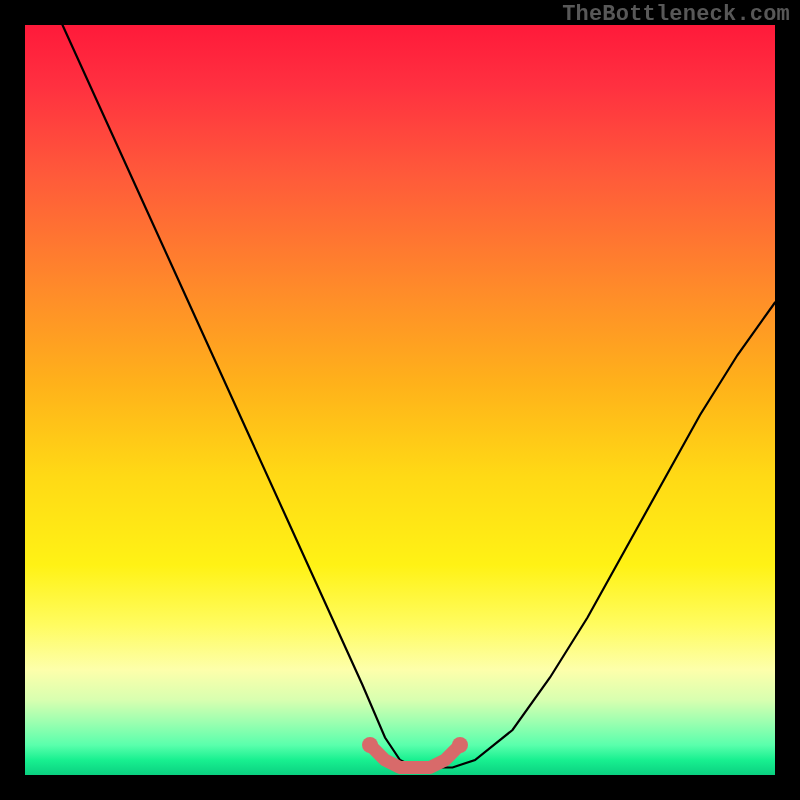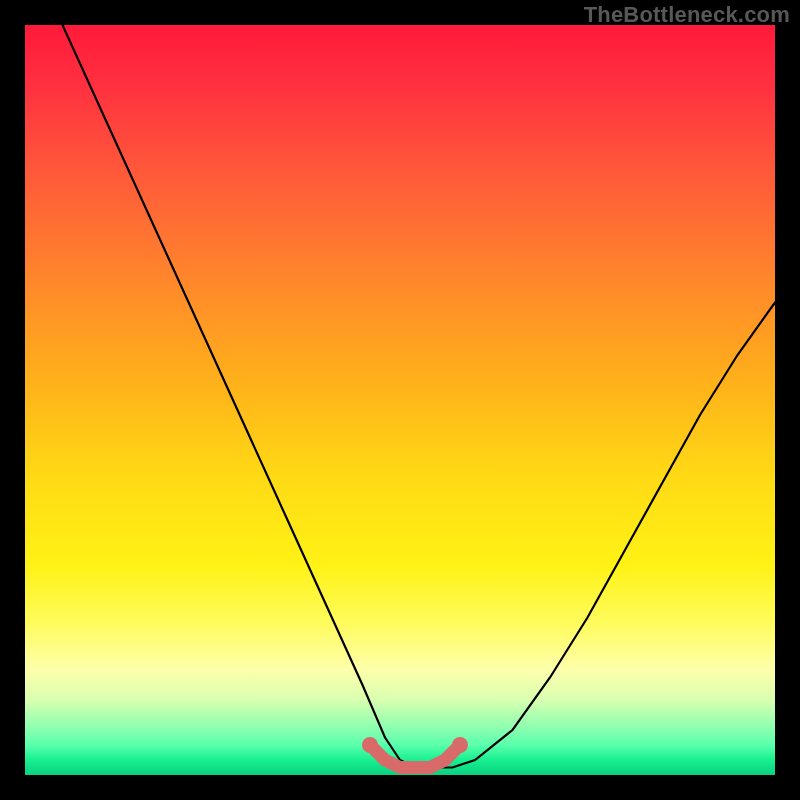--- a/index.html
+++ b/index.html
@@ -38,21 +38,21 @@
       #9bffb0 93%,
       #5affac 96%,
       #18f090 98%,
       #0ad080 100%
     );
   }
   .watermark {
     position: absolute;
     top: 2px;
     right: 10px;
-    font-family: Liberation Sans, sans-serif;
+    font-family: Liberation Mono, monospace;
     font-size: 22px;
     font-weight: bold;
     color: #585858;
     letter-spacing: 0.2px;
   }
   svg.curve {
     position: absolute;
     left: 0;
     top: 0;
     width: 750px;

